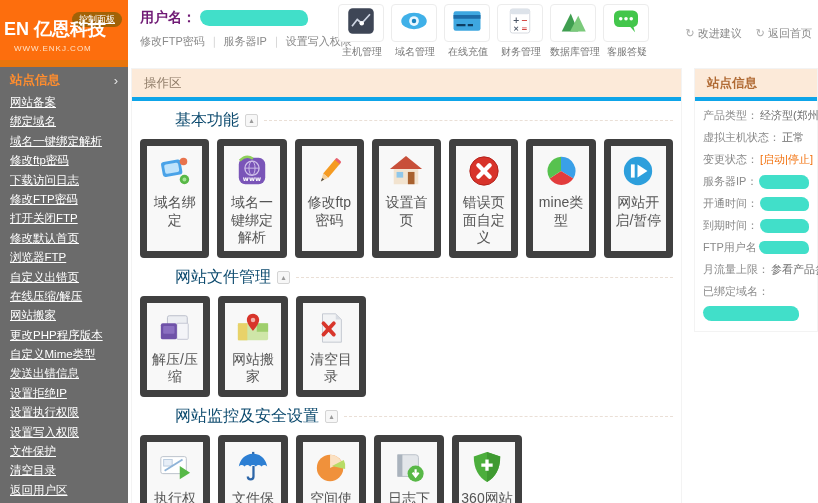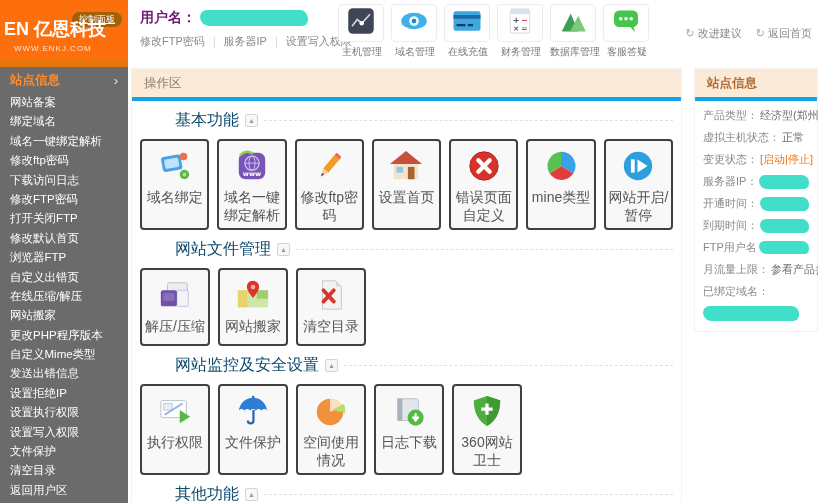--- a/index.html
+++ b/index.html
@@ -36,35 +36,35 @@
   .toplinks .tl { cursor:pointer; white-space:nowrap; }
   .toplinks .ric { color:#aaa; margin-right:3px; font-size:11px; }
 
   
   .sidebar { position:absolute; left:0; top:60px; width:128px; height:443px; background:#6b6b6b; }
   .sidebar-topstrip { height:7px; background:#e8750c; }
   .sidebar-head { display:flex; align-items:center; justify-content:space-between;
     padding:5px 10px 4px 10px; color:#ff8d2e; font-size:12.5px; font-weight:bold; cursor:pointer; }
   .sidebar-head .chev { color:#e6e6e6; font-size:13px; font-weight:normal; }
   .side-item { color:#fff; font-size:11.5px; line-height:19.4px; height:19.4px;
-    padding-left:10px; cursor:pointer; white-space:nowrap; }
+    padding-left:10px; cursor:pointer; white-space:nowrap;text-decoration:underline; }
 
   
   .main { position:absolute; left:131px; top:68px; width:551px; height:435px;
     background:#fff; border:1px solid #f3f3f3; border-bottom:none; overflow:hidden; }
   .panel-head { background:#fcead9; border-bottom:4px solid #0ea5e9; color:#8d7a66;
     font-size:12.5px; padding:6px 12px 5px 12px; }
   .section-title { display:flex; align-items:center; gap:6px; margin:9px 8px 0 8px; }
   .section-title .st { font-size:16px; color:#0c4a6e; white-space:nowrap;margin-left:35px; }
   .toggle { width:13px; height:13px; border:1px solid #d4d4d4; border-radius:2px;
     background:#f7f7f7; color:#9a9a9a; font-size:8px; line-height:11px; text-align:center;
     cursor:pointer; }
   .section-title .dash { flex:1; border-top:1px dashed #eadfd6; }
   .btn-row { display:flex; gap:8px; margin:8px 8px 2px 8px; }
-  .fbtn { width:70px; min-height:78px; background:#f8f8f8; border:2px solid #404040;
+  .fbtn { width:70px; min-height:78px; background:#f8f8f8; border:7px solid #404040;
     border-radius:4px; display:flex; flex-direction:column; align-items:center;
     padding:8px 2px 4px 2px; cursor:pointer; }
   .fico { width:34px; height:34px; display:block; }
   .fico svg { width:34px; height:34px; }
   .flab { font-size:14px; color:#555; text-align:center; margin-top:6px; line-height:1.25; }
 
   
   .info { position:absolute; left:694px; top:68px; width:124px; background:#fff;
     border:1px solid #f3f3f3; padding-bottom:10px; }
   .info .panel-head { color:#b06a33; font-weight:bold; }

